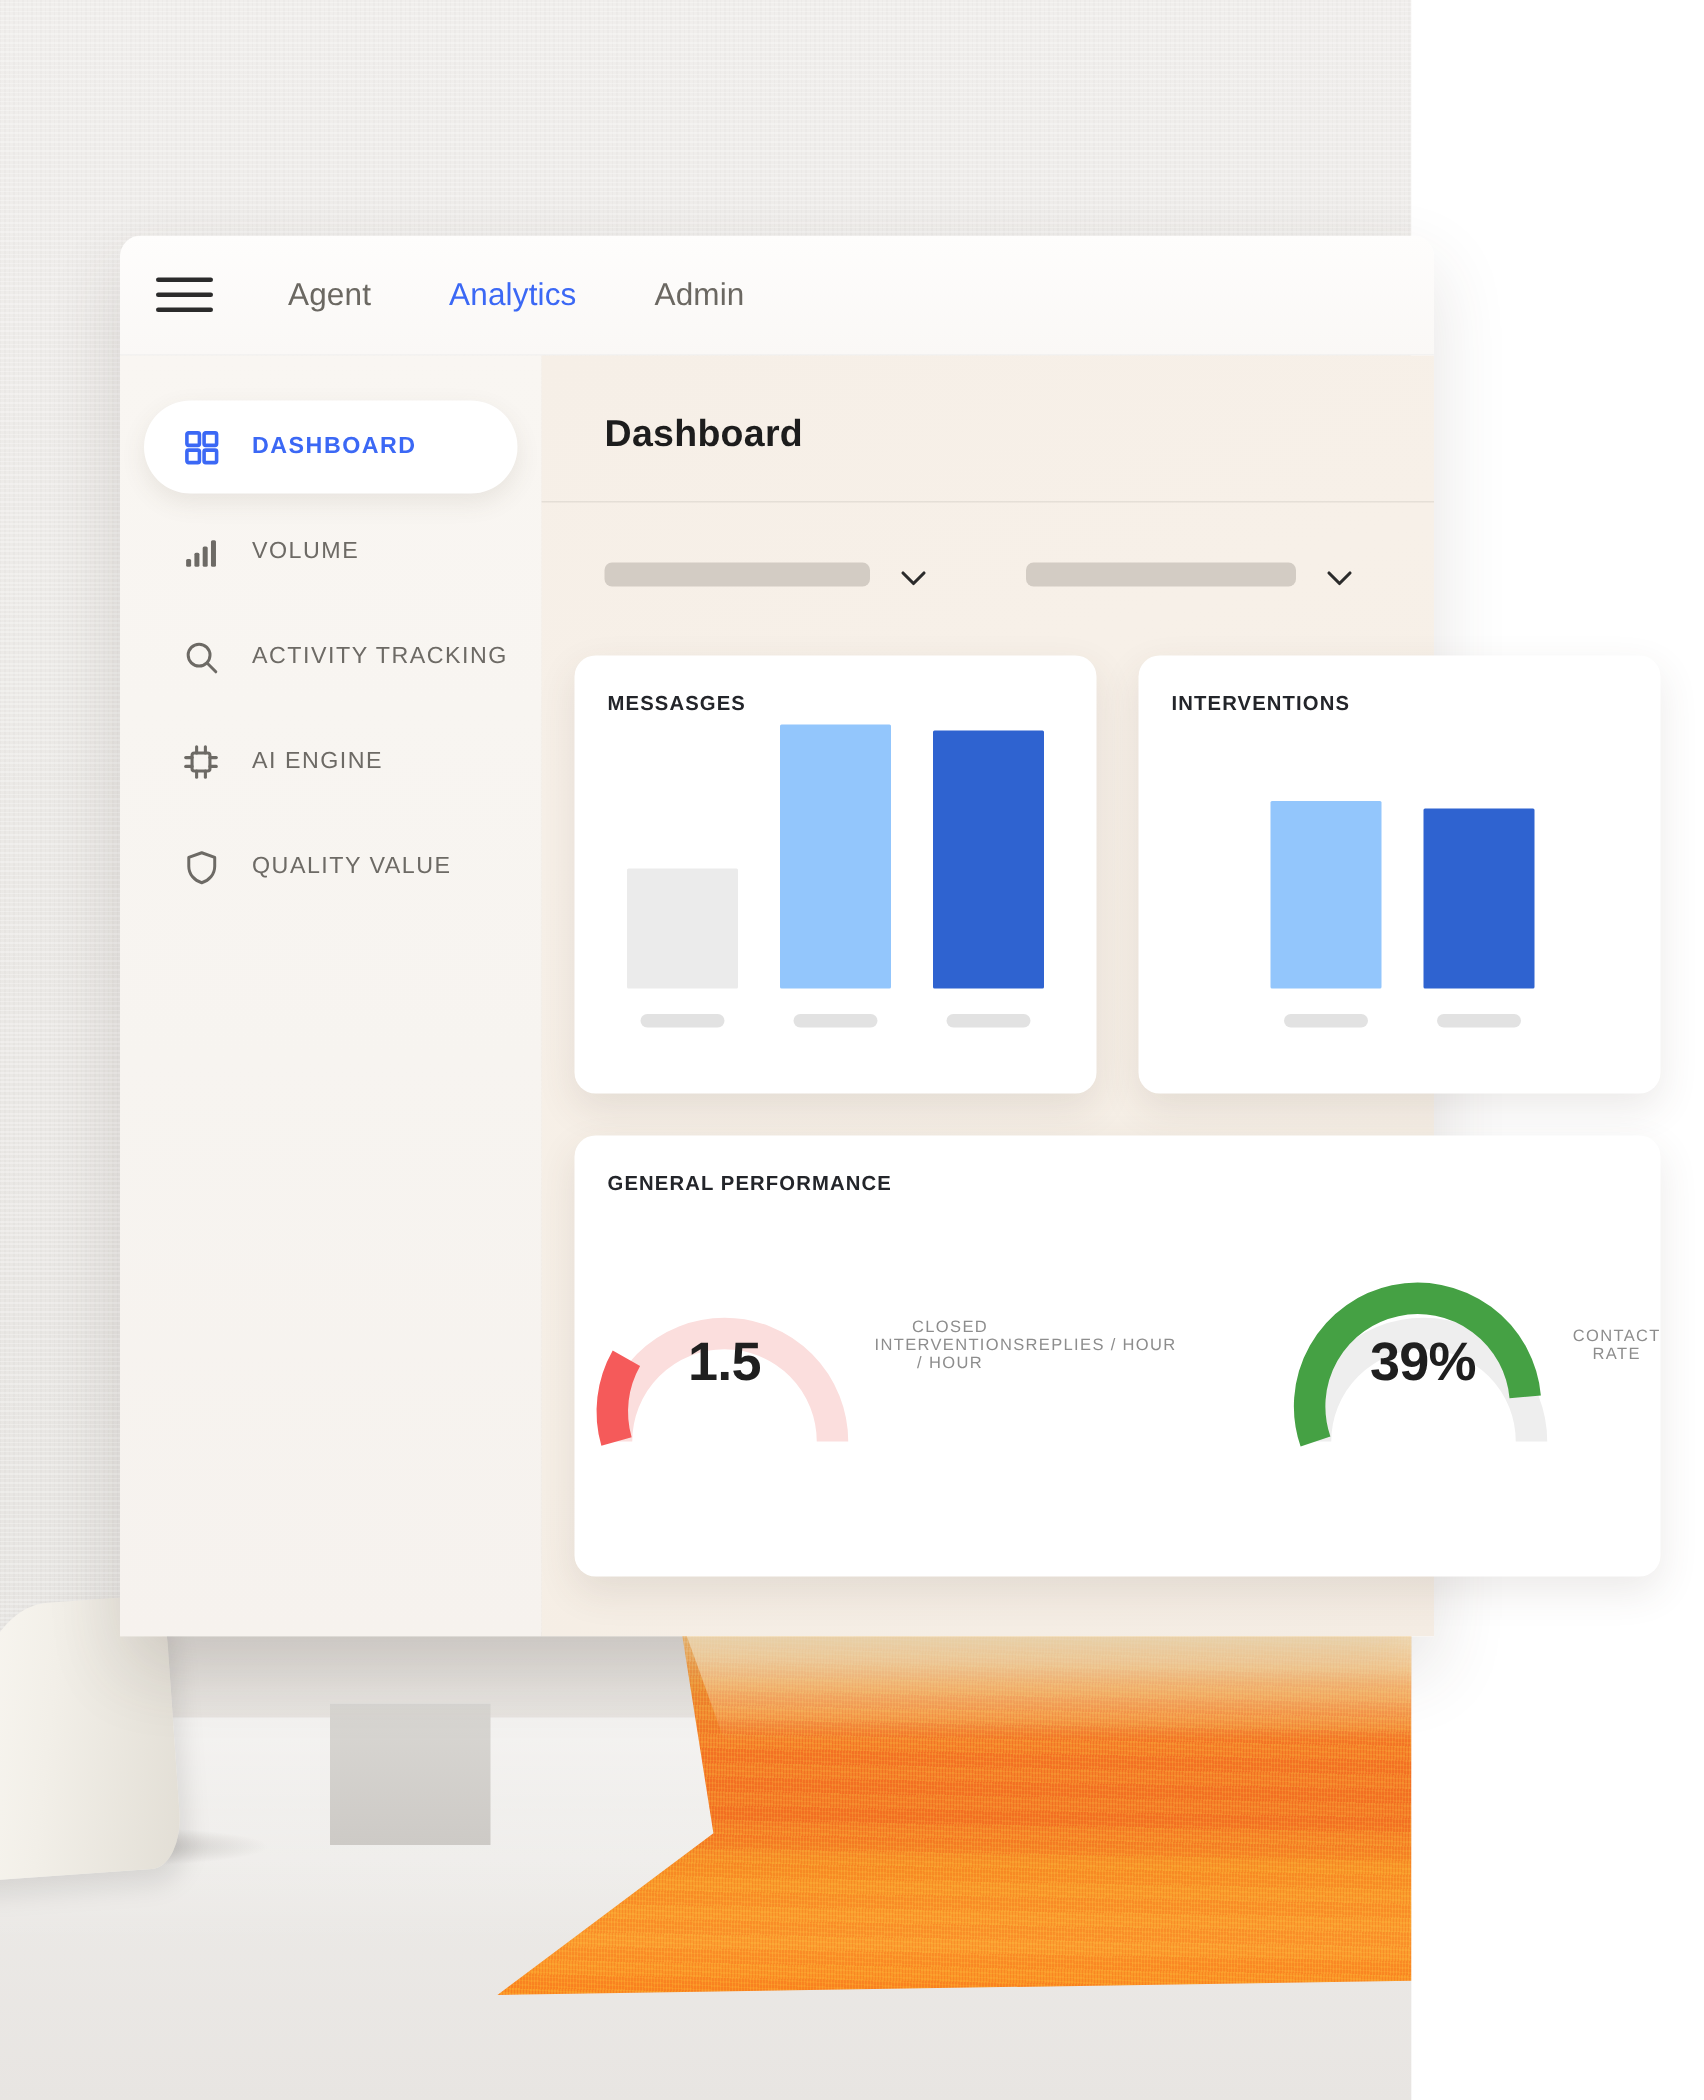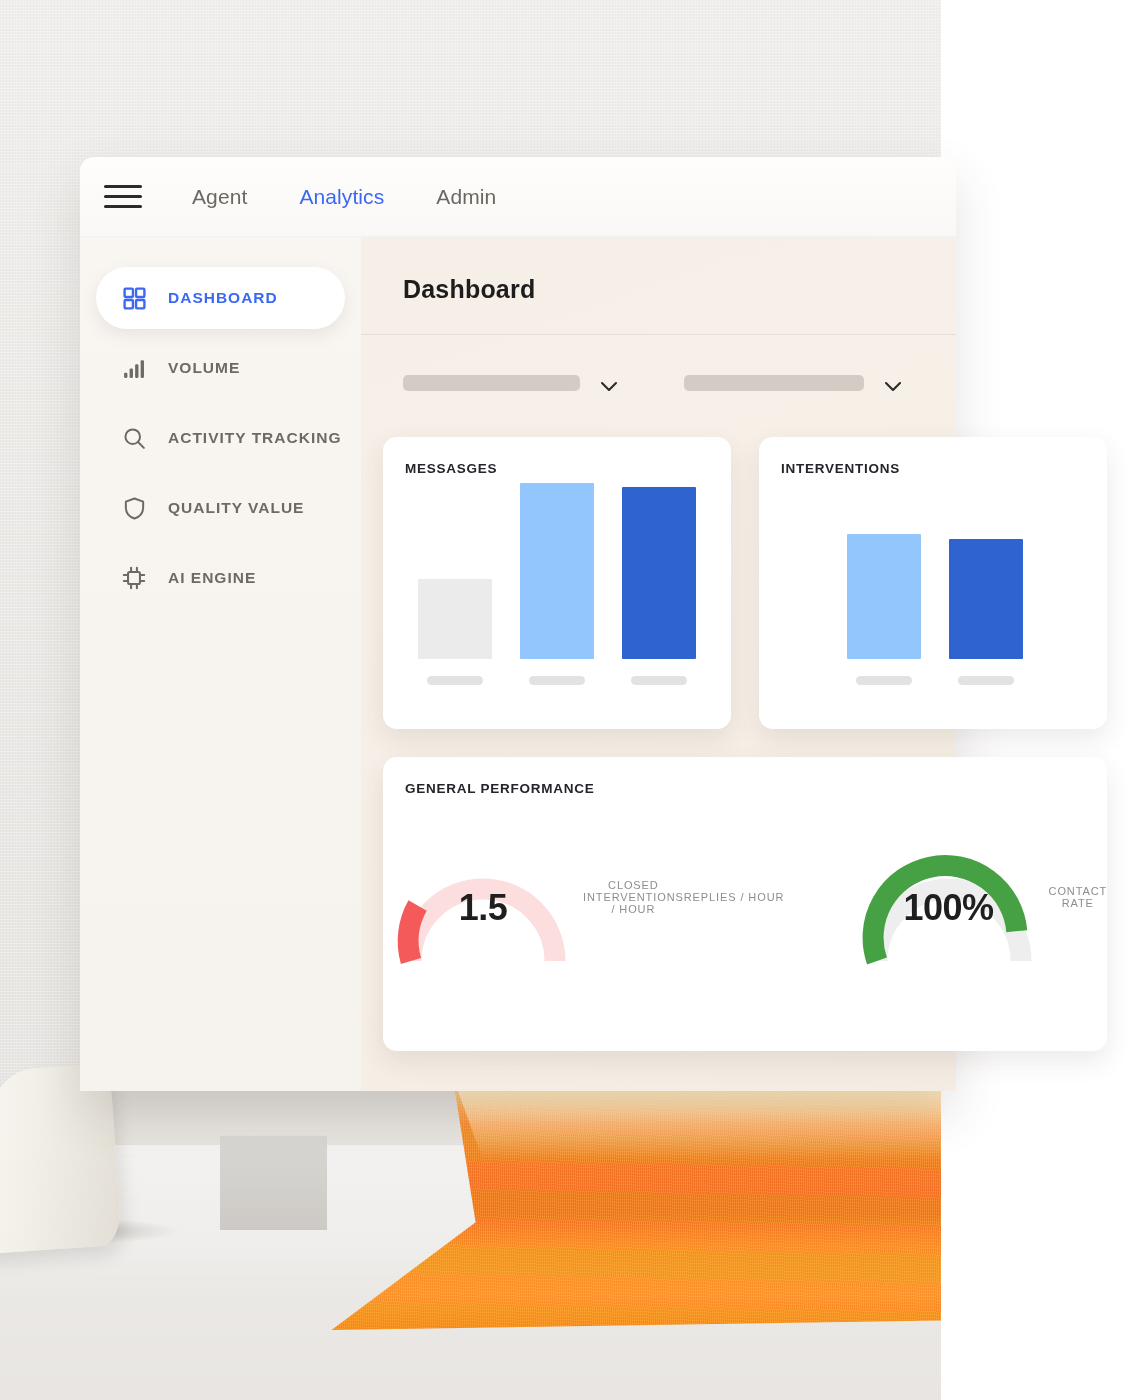--- a/index.html
+++ b/index.html
@@ -114,21 +114,21 @@
     width:281px; flex:0 0 281px;
     background:linear-gradient(180deg,#f9f6f2 0%,#f7f4f0 55%,#f6f2ee 100%);
     padding-top:22px;
   }
   .side-item {
     display:flex; align-items:center; height:62px;
     margin:8px 16px; padding-left:24px; gap:20px;
     border-radius:32px; cursor:pointer;
   }
   .side-item .lbl {
-    font-size:15.5px; letter-spacing:1.0px; color:#6d6a65; font-weight:700;
+    font-size:15.5px; letter-spacing:1.0px; color:#6d6a65; font-weight:400;
   }
   .side-item.active {
     background:#ffffff;
     box-shadow:0 6px 16px rgba(90,75,60,.10);
   }
   .side-item.active .lbl { color:#3b68f5; font-weight:700; }
   .side-icon { width:28px; height:28px; flex:0 0 28px; display:flex; align-items:center; justify-content:center; }
   .side-icon svg { display:block; }
 
   
@@ -247,42 +247,42 @@
           <svg width="25" height="25" viewBox="0 0 24 24" fill="none" stroke="#6d6a65" stroke-width="1.9" stroke-linecap="round">
             <circle cx="10.3" cy="10.3" r="7"></circle>
             <line x1="15.4" y1="15.4" x2="21" y2="21"></line>
           </svg>
         </span>
         <span class="lbl">ACTIVITY TRACKING</span>
       </div>
 
       <div class="side-item">
         <span class="side-icon">
-          <svg width="25" height="25" viewBox="0 0 24 24" fill="none" stroke="#6d6a65" stroke-width="1.9" stroke-linejoin="round">
-            <path d="M12 2.4 L20.3 5.4 V11 C20.3 16.4 16.6 20.2 12 21.6 C7.4 20.2 3.7 16.4 3.7 11 V5.4 Z"></path>
-          </svg>
-        </span>
-        <span class="lbl">QUALITY VALUE</span>
-      </div>
-
-      <div class="side-item">
-        <span class="side-icon">
           <svg width="26" height="26" viewBox="0 0 24 24" fill="none" stroke="#6d6a65" stroke-width="1.9" stroke-linecap="round">
             <rect x="6.5" y="6.5" width="11" height="11" rx="1.4"></rect>
             <line x1="9.3" y1="2.6" x2="9.3" y2="6.5"></line>
             <line x1="14.7" y1="2.6" x2="14.7" y2="6.5"></line>
             <line x1="9.3" y1="17.5" x2="9.3" y2="21.4"></line>
             <line x1="14.7" y1="17.5" x2="14.7" y2="21.4"></line>
             <line x1="2.6" y1="9.3" x2="6.5" y2="9.3"></line>
             <line x1="2.6" y1="14.7" x2="6.5" y2="14.7"></line>
             <line x1="17.5" y1="9.3" x2="21.4" y2="9.3"></line>
             <line x1="17.5" y1="14.7" x2="21.4" y2="14.7"></line>
           </svg>
         </span>
         <span class="lbl">AI ENGINE</span>
+      </div>
+
+      <div class="side-item">
+        <span class="side-icon">
+          <svg width="25" height="25" viewBox="0 0 24 24" fill="none" stroke="#6d6a65" stroke-width="1.9" stroke-linejoin="round">
+            <path d="M12 2.4 L20.3 5.4 V11 C20.3 16.4 16.6 20.2 12 21.6 C7.4 20.2 3.7 16.4 3.7 11 V5.4 Z"></path>
+          </svg>
+        </span>
+        <span class="lbl">QUALITY VALUE</span>
       </div>
 
     </div>
 
     <div id="main">
       <div id="page-title">Dashboard</div>
       <div id="title-rule"></div>
 
       <div id="filters">
         <div class="filter f1">
@@ -360,21 +360,21 @@
       <div class="gauge">
         <div class="gauge-lbl">REPLIES / HOUR</div>
       </div>
 
       <div class="gauge">
         <div class="gauge-wrap">
           <svg width="200" height="152" viewBox="0 0 200 152">
             <path d="M 28 140 A 72 72 0 1 1 172 140" fill="none" stroke="#eeeeee" stroke-width="21" stroke-linecap="butt"></path>
             <path d="M 28 140 A 72 72 0 1 1 167.8 110.2" fill="none" stroke="#45a144" stroke-width="21" stroke-linecap="butt"></path>
           </svg>
-          <div class="gauge-val">100%</div>
+          <div class="gauge-val">39%</div>
         </div>
         <div class="gauge-lbl">CONTACT RATE</div>
       </div>
 
     </div>
   </div>
 
 </div>
 
 </body></html>

